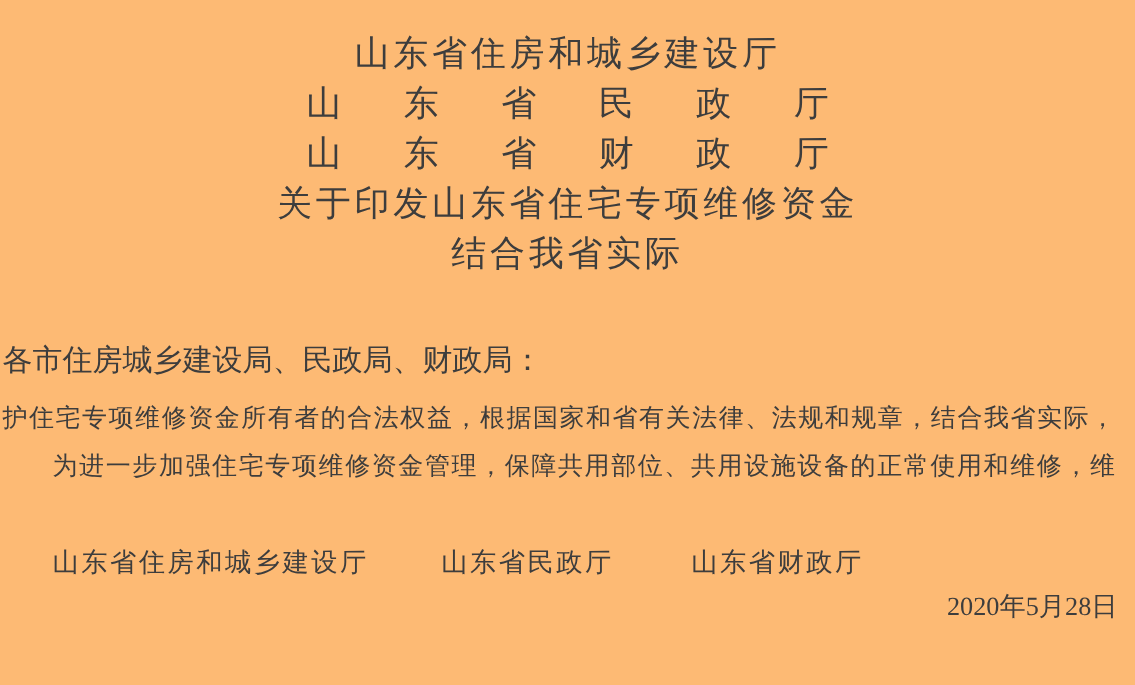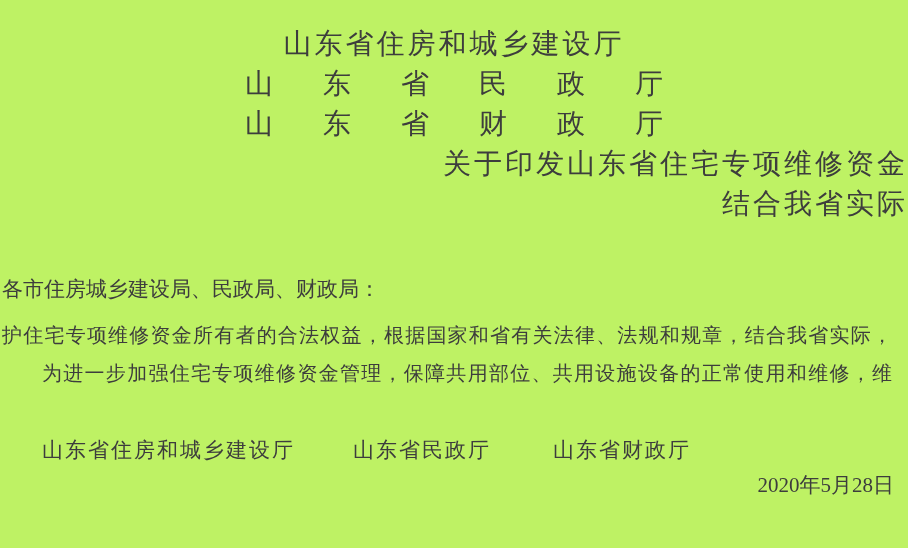--- a/index.html
+++ b/index.html
@@ -4,21 +4,21 @@
 <style>
   html, body {
     margin: 0;
     padding: 0;
     background: #ffffff;
   }
   .page {
     position: relative;
     width: 908px;
     height: 548px;
-    background: #bef264;
+    background: #fdba74;
     overflow: hidden;
     font-family: "Liberation Serif", "DejaVu Serif", serif;
     color: #3d3d3d;
   }
   .doc-header { padding-top: 24px; }
   .agency-line {
     font-size: 28px;
     line-height: 40px;
     height: 40px;
     text-align: center;
@@ -31,28 +31,28 @@
     letter-spacing: 0;
     text-align: justify;
     text-align-last: justify;
     text-justify: inter-character;
     white-space: normal;
   }
   .doc-title {
     font-size: 28px;
     line-height: 40px;
     height: 40px;
-    text-align: right;
+    text-align: center;
     letter-spacing: 3px;
     white-space: nowrap;
   }
   .doc-body { font-size: 20px; }
   .salutation {
     margin: 54px 0 0 2px;
-    font-size: 21px;
+    font-size: 24px;
     line-height: 22px;
   }
   .paragraph {
     margin-top: 16px;
     padding: 0 16px 0 2px;
   }
   .para-line {
     font-size: 20px;
     line-height: 38px;
   }

